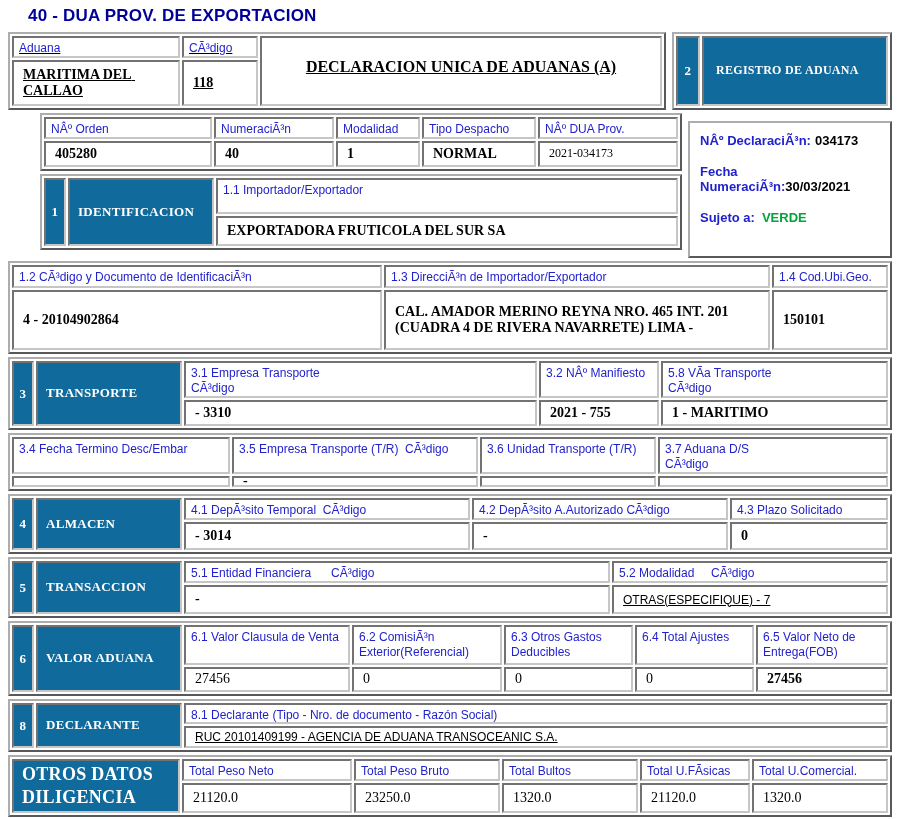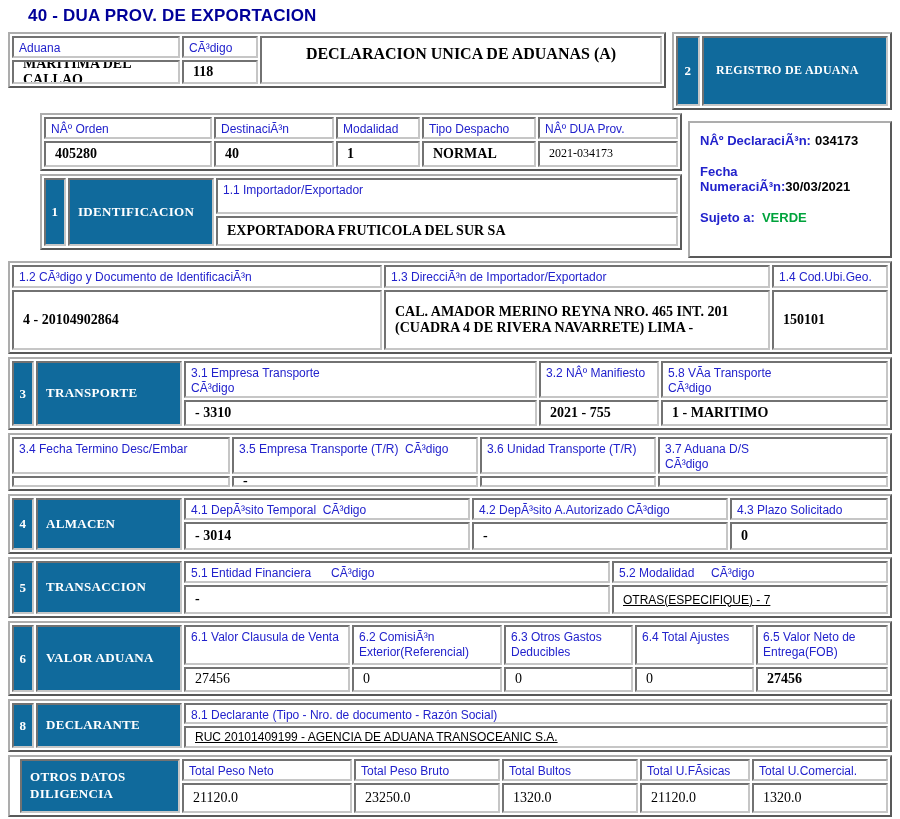--- a/index.html
+++ b/index.html
@@ -24,25 +24,25 @@
   .val.sans { font: 12px "Liberation Sans", sans-serif; text-decoration: underline; }
 
   .teal { background: #106A9C; color: #fff;
           font: bold 13px "Liberation Serif", "DejaVu Serif", serif;
           display: flex; align-items: center; letter-spacing: .3px; }
   .num  { justify-content: center; }
   .name { padding-left: 8px; white-space: pre-wrap; line-height: 1.3; }
   .span2 { grid-row: span 2; }
 
   .toprow { display: flex; gap: 6px; }
-  .blockA  { flex: 1; height: 56px; grid-template-columns: 168px 76px 1fr;
-             grid-template-rows: 22px 1fr; }
+  .blockA  { flex: 1; height: 78px; grid-template-columns: 168px 76px 1fr;
+             grid-template-rows: 22px 1fr; text-decoration: underline; }
   .c-decl  { grid-column: 3; grid-row: 1 / span 2;
              font: bold 16px "Liberation Serif", serif; text-align: center;
-             padding-top: 7px; }
+             padding-top: 20px; }
   .blockA2 { width: 220px; height: 78px; grid-template-columns: 24px 1fr; }
   .blockA2 .name { font-size: 12px; padding-left: 12px; }
 
   .row2 { display: flex; gap: 6px; }
   .row2left { flex: 1; padding-left: 32px; }
   .blockB { height: 58px; grid-template-columns: 168px 120px 84px 114px 1fr;
             grid-template-rows: 22px 1fr; }
   .blockC { height: 76px; grid-template-columns: 22px 146px 1fr;
             grid-template-rows: 36px 1fr; }
   .panel  { width: 204px; height: 137px; border: 2px outset #adadad;
@@ -54,21 +54,21 @@
   .pval.green { color: #00A33C; margin-left: 7px; }
 
   .blockD { height: 93px; grid-template-columns: 370px 1fr 116px; grid-template-rows: 23px 1fr; }
   .blockE { height: 73px; grid-template-columns: 22px 146px 353px 120px 1fr; grid-template-rows: 37px 1fr; }
   .blockF { height: 58px; grid-template-columns: 218px 246px 176px 1fr; grid-template-rows: 37px 1fr; }
   .blockG { height: 60px; grid-template-columns: 22px 146px 286px 256px 1fr; grid-template-rows: 22px 1fr; }
   .blockH { height: 61px; grid-template-columns: 22px 146px 426px 1fr; grid-template-rows: 22px 1fr; }
   .blockI { height: 75px; grid-template-columns: 22px 146px 166px 150px 129px 119px 1fr; grid-template-rows: 40px 1fr; }
   .blockJ { height: 53px; grid-template-columns: 22px 146px 1fr; grid-template-rows: 21px 1fr; }
   .blockK { height: 62px; grid-template-columns: 168px 170px 146px 136px 110px 1fr; grid-template-rows: 22px 1fr; }
-  .blockK .name { font-size: 13px; margin-left: 8px; }
+  .blockK .name { font-size: 18px; }
 
   .clipline { height: 7px; overflow: hidden; padding-left: 385px;
               font: bold 14px "Liberation Serif", serif; color: #222; white-space: pre; }
 </style>
 </head>
 <body>
 
 <div class="page">
 
   <div class="title">40 - DUA PROV. DE EXPORTACION</div>
@@ -84,21 +84,21 @@
     <div class="block blockA2">
       <div class="cell teal num">2</div>
       <div class="cell teal name">REGISTRO DE ADUANA</div>
     </div>
   </div>
 
   <div class="row2">
     <div class="row2left">
       <div class="block blockB">
         <div class="cell lbl">NÂº Orden</div>
-        <div class="cell lbl">DestinaciÃ³n</div>
+        <div class="cell lbl">NumeraciÃ³n</div>
         <div class="cell lbl">Modalidad</div>
         <div class="cell lbl">Tipo Despacho</div>
         <div class="cell lbl">NÂº DUA Prov.</div>
         <div class="cell val">405280</div>
         <div class="cell val">40</div>
         <div class="cell val">1</div>
         <div class="cell val">NORMAL</div>
         <div class="cell val reg big">2021-034173</div>
       </div>
       <div class="block blockC">

